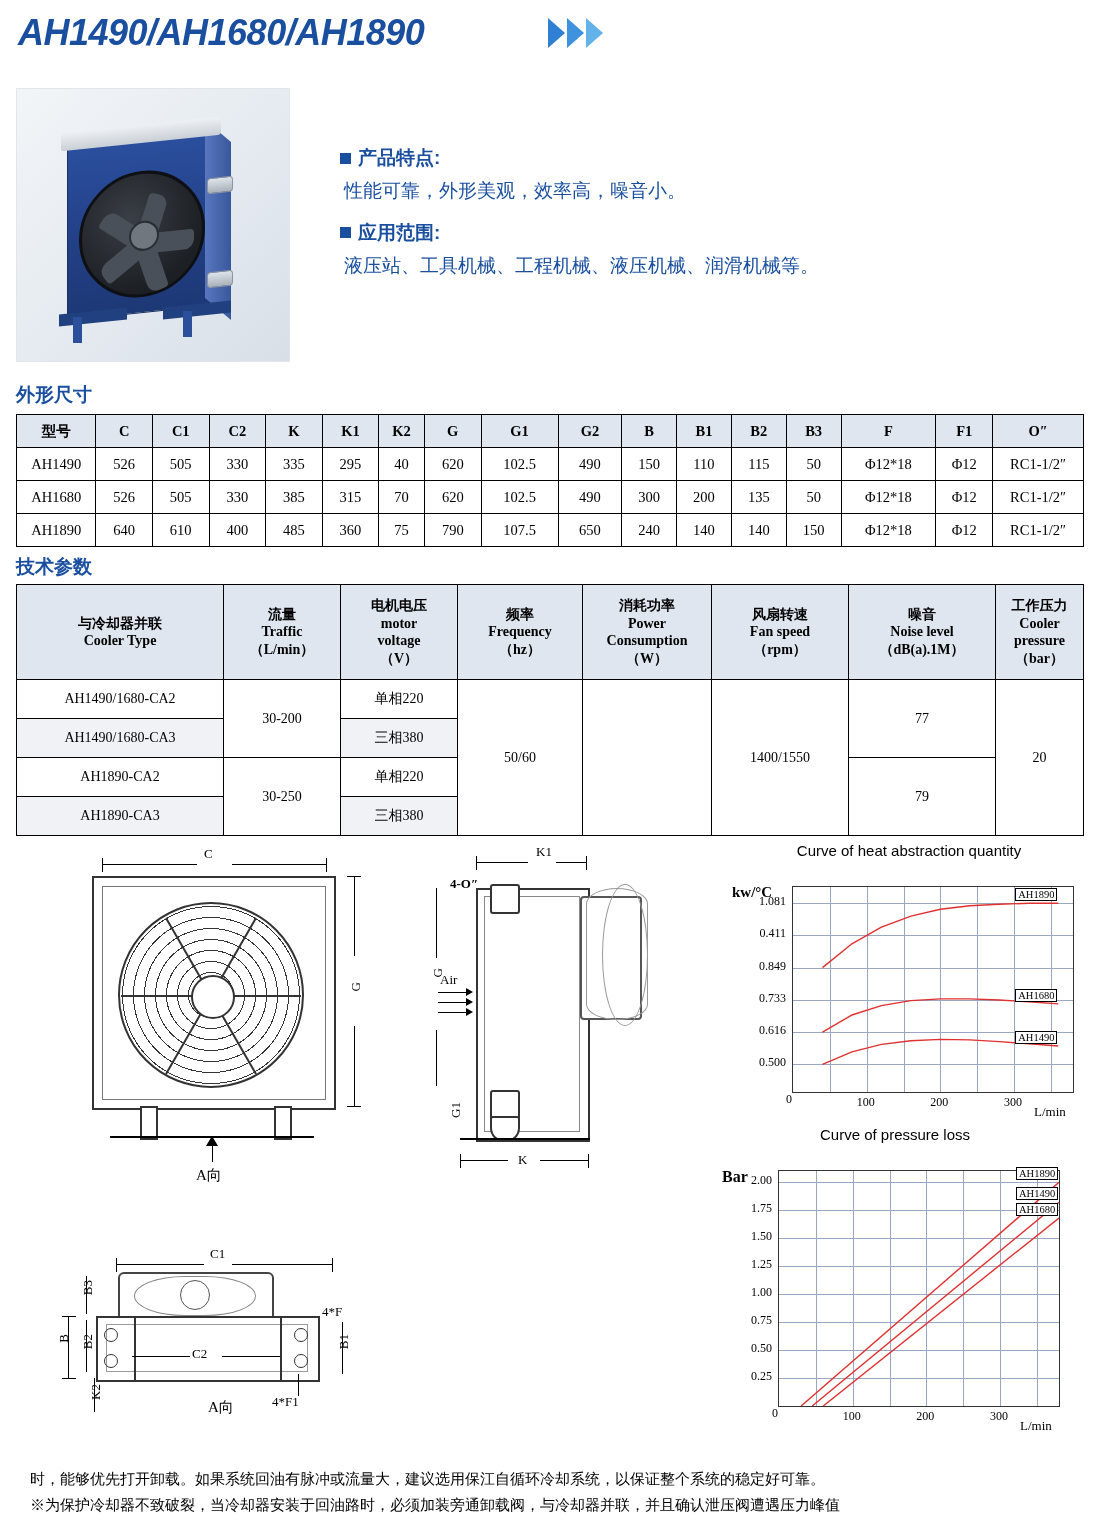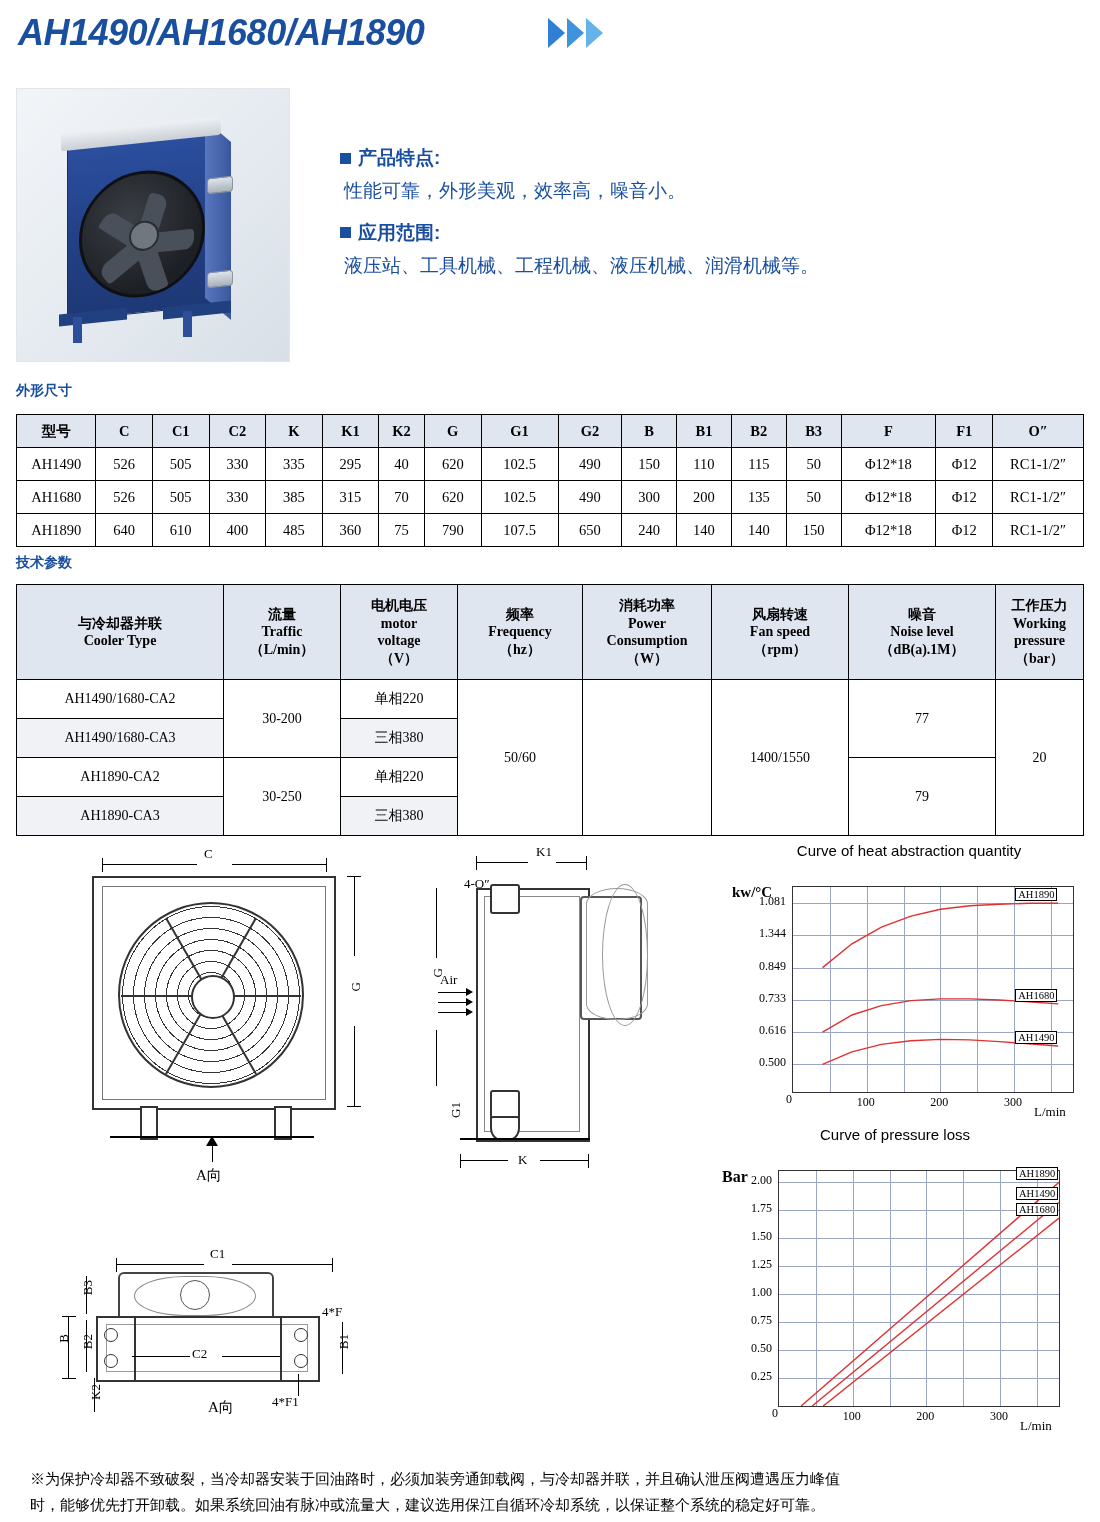--- a/index.html
+++ b/index.html
@@ -93,21 +93,21 @@
   .features{position:absolute;left:340px;top:145px;width:620px;}
   .feat-head{
     font-size:19px;font-weight:bold;color:#1a4fa0;margin:0 0 6px 0;
     display:flex;align-items:center;
   }
   .sq{display:inline-block;width:11px;height:11px;background:#1a4fa0;margin-right:7px;}
   .feat-body{font-size:19px;color:#1a4fa0;margin:0 0 14px 4px;line-height:1.5;}
 
   
   .sec-label{
-    position:absolute;font-size:14px;font-weight:bold;color:#1a4fa0;
+    position:absolute;font-size:19px;font-weight:bold;color:#1a4fa0;
   }
   #lbl-dim{left:16px;top:382px;}
   #lbl-tech{left:16px;top:554px;}
 
   
   table{border-collapse:collapse;font-family:"Liberation Serif", serif;}
   .dim-table{
     position:absolute;left:16px;top:414px;width:1068px;
     font-size:14.5px;
   }
@@ -353,21 +353,21 @@
           <div>Fan speed</div>
           <div>（rpm）</div>
         </th>
       <th style="width:140px" id="th6">
           <div>噪音</div>
           <div>Noise level</div>
           <div>（dB(a).1M）</div>
         </th>
       <th id="th7">
           <div>工作压力</div>
-          <div>Working</div>
+          <div>Cooler</div>
           <div>pressure</div>
           <div>（bar）</div>
         </th>
     </tr>
   </thead>
   <tbody>
     <tr>
       <td>AH1490/1680-CA2</td>
       <td rowspan="2">30-200</td>
       <td>单相220</td>
@@ -432,21 +432,21 @@
     <div class="lbl" style="left:104px;top:326px;font-size:15px;">A向</div>
   </div>
 
   <div class="dwg" id="side">
     <div class="lbl" style="left:106px;top:4px;">K1</div>
     <div class="dline" style="left:46px;top:22px;width:52px;height:1px;"></div>
     <div class="dline" style="left:126px;top:22px;width:30px;height:1px;"></div>
     <div class="dline" style="left:46px;top:16px;width:1px;height:14px;"></div>
     <div class="dline" style="left:156px;top:16px;width:1px;height:14px;"></div>
 
-    <div class="lbl" style="left:34px;top:36px;">4-O″</div>
+    <div class="lbl" style="left:20px;top:36px;font-weight:bold;">4-O″</div>
 
     <div style="position:absolute;left:46px;top:48px;width:110px;height:250px;border:2px solid #333;background:#fff;"></div>
     <div style="position:absolute;left:54px;top:56px;width:94px;height:234px;border:1px solid #888;"></div>
 
     <div style="position:absolute;left:60px;top:44px;width:26px;height:26px;border:2px solid #333;border-radius:3px;background:#fff;"></div>
     <div style="position:absolute;left:60px;top:250px;width:26px;height:26px;border:2px solid #333;border-radius:3px;background:#fff;"></div>
     <div style="position:absolute;left:60px;top:276px;width:26px;height:22px;border:2px solid #333;border-radius:3px 3px 14px 14px;background:#fff;"></div>
 
     <div style="position:absolute;left:150px;top:56px;width:58px;height:120px;border:2px solid #555;border-radius:4px;background:#fff;"></div>
     <div style="position:absolute;left:156px;top:48px;width:60px;height:130px;border:1px solid #999;border-radius:50%/12%;"></div>
@@ -543,21 +543,21 @@
           <path d="M29.5 145.2 L58.9 128.0 L88.4 118.6 L117.9 113.6 L147.4 111.9 L176.8 111.9 L206.3 113.0 L235.8 114.7 L265.3 116.9 " fill="none" stroke="#e03030" stroke-width="1.4"></path>
           <path d="M29.5 177.3 L58.9 164.8 L88.4 157.4 L117.9 153.8 L147.4 152.4 L176.8 152.9 L206.3 154.6 L235.8 156.8 L265.3 159.0 " fill="none" stroke="#e03030" stroke-width="1.4"></path>
         </svg>
       </div>
     <div class="axname" style="left:320px;top:262px;">L/min</div>
     <div class="xtick" style="left:58px;top:250px;width:20px;text-align:right;">0</div>
   <div class="ytick" style="left: 22px; top: 213.297px;">0.500</div>
       <div class="ytick" style="left: 22px; top: 181.162px;">0.616</div>
       <div class="ytick" style="left: 22px; top: 148.75px;">0.733</div>
       <div class="ytick" style="left: 22px; top: 116.615px;">0.849</div>
-      <div class="ytick" style="left: 22px; top: 84.4797px;">1.344</div>
+      <div class="ytick" style="left: 22px; top: 84.4797px;">0.411</div>
       <div class="ytick" style="left: 22px; top: 52.3446px;">1.081</div>
       <div class="xtick" style="left: 131.684px; top: 253px;">100</div>
       <div class="xtick" style="left: 205.368px; top: 253px;">200</div>
       <div class="xtick" style="left: 279.053px; top: 253px;">300</div>
       <div class="curvelbl" style="left: 301.263px; top: 46.3446px;">AH1890</div>
       <div class="curvelbl" style="left: 301.263px; top: 146.905px;">AH1680</div>
       <div class="curvelbl" style="left: 301.263px; top: 189.014px;">AH1490</div>
     </div>
 
   <div class="chartbox" id="chart2" style="left:700px;top:300px;">
@@ -599,15 +599,15 @@
       <div class="xtick" style="left: 205.368px; top: 283px;">200</div>
       <div class="xtick" style="left: 279.053px; top: 283px;">300</div>
       <div class="curvelbl" style="left: 316px; top: 41.1905px;">AH1890</div>
       <div class="curvelbl" style="left: 316px; top: 61.3333px;">AH1490</div>
       <div class="curvelbl" style="left: 316px; top: 77px;">AH1680</div>
     </div>
 
 </div>
 
 <div class="footnote">
+  <div>时，能够优先打开卸载。如果系统回油有脉冲或流量大，建议选用保江自循环冷却系统，以保证整个系统的稳定好可靠。</div>
   <div>※为保护冷却器不致破裂，当冷却器安装于回油路时，必须加装旁通卸载阀，与冷却器并联，并且确认泄压阀遭遇压力峰值</div>
-  <div>时，能够优先打开卸载。如果系统回油有脉冲或流量大，建议选用保江自循环冷却系统，以保证整个系统的稳定好可靠。</div>
 </div>
 
 </body></html>

